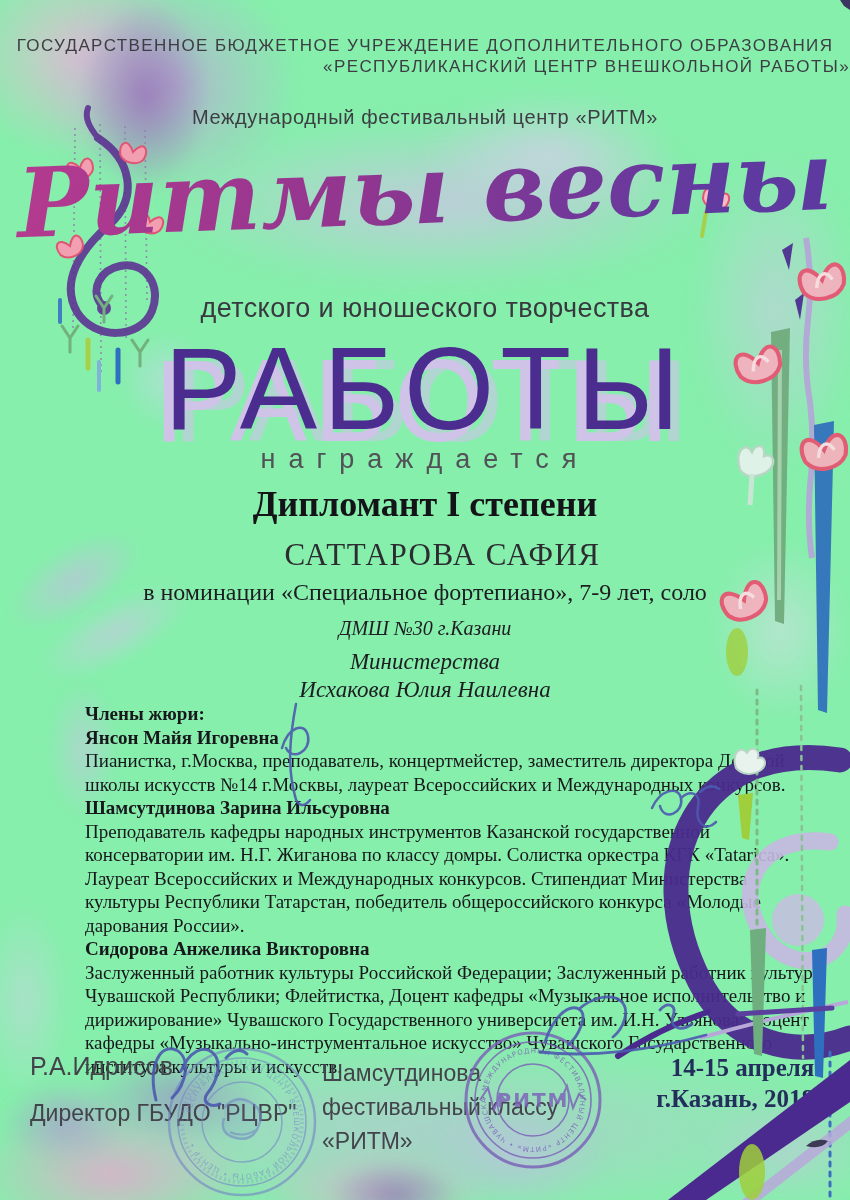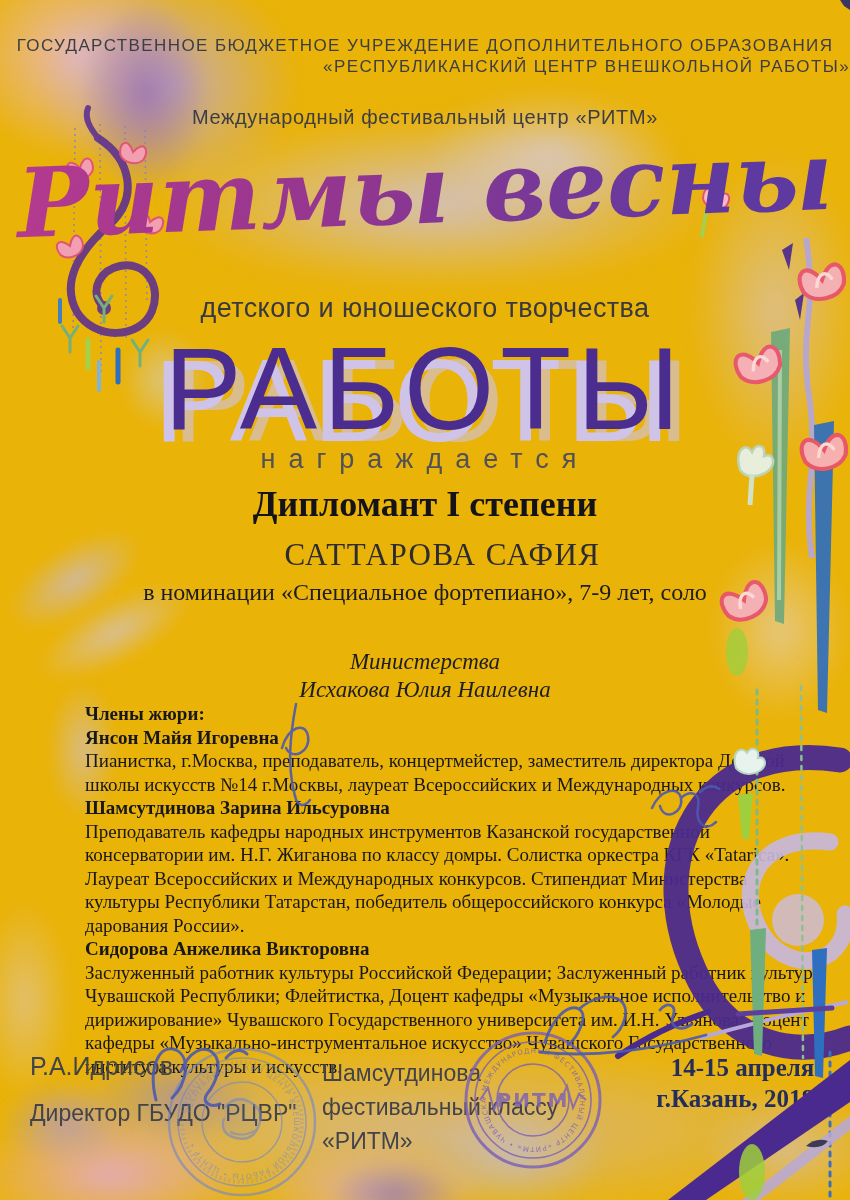--- a/index.html
+++ b/index.html
@@ -1,18 +1,18 @@
 <!DOCTYPE html>
 <html><head>
 <meta charset="utf-8">
 <style>
   html,body{margin:0;padding:0;}
   body{width:850px;height:1200px;overflow:hidden;background:#fff;
        font-family:"Liberation Sans",sans-serif;}
-  .page{position:relative;width:850px;height:1200px;background:#eab308;overflow:hidden;}
+  .page{position:relative;width:850px;height:1200px;background:#86efac;overflow:hidden;}
   .abs{position:absolute;}
   .ctr{left:0;right:0;text-align:center;}
   
   .wash{position:absolute;border-radius:50%;pointer-events:none;z-index:0;}
   
   .org{color:#3d3d44;font-size:17px;letter-spacing:1.4px;z-index:2;}
   .fest-center{color:#3d3d44;font-size:20px;letter-spacing:.6px;z-index:2;}
   .script-title{font-family:"DejaVu Serif",serif;font-style:italic;font-weight:bold;
     font-size:96px;line-height:1;z-index:2;transform:rotate(-2deg);
     background:linear-gradient(100deg,#b23a8f 5%,#93368f 40%,#5e3aa0 85%);
@@ -119,20 +119,21 @@
   <div class="abs ctr org" style="top:36px;">ГОСУДАРСТВЕННОЕ БЮДЖЕТНОЕ УЧРЕЖДЕНИЕ ДОПОЛНИТЕЛЬНОГО ОБРАЗОВАНИЯ</div>
   <div class="abs ctr org" style="top:57px;text-align:right;">«РЕСПУБЛИКАНСКИЙ ЦЕНТР ВНЕШКОЛЬНОЙ РАБОТЫ»</div>
   <div class="abs ctr fest-center" style="top:106px;">Международный фестивальный центр «РИТМ»</div>
   <div class="abs ctr script-title" style="top:142px;">Ритмы весны</div>
   <div class="abs ctr subtitle" style="top:293px;">детского и юношеского творчества</div>
   <div class="abs ctr diplom" style="top:331px;">РАБОТЫ</div>
   <div class="abs ctr awarded" style="top:444px;">награждается</div>
   <div class="abs ctr degree" style="top:483px;">Дипломант I степени</div>
   <div class="abs ctr recipient" style="top:537px;padding-left:35px;">САТТАРОВА САФИЯ</div>
   <div class="abs ctr nomination" style="top:579px;">в номинации «Специальное фортепиано», 7-9 лет, соло</div>
+  <div class="abs ctr school" style="top:617px;">ДМШ №30 г.Казани</div>
   <div class="abs ctr teacher" style="top:649px;">Министерства</div>
   <div class="abs ctr teacher" style="top:677px;">Исхакова Юлия Наилевна</div>
 
   <div class="abs jury">
     <div class="b">Члены жюри:</div>
     <div class="b">Янсон Майя Игоревна</div>
     <div>Пианистка, г.Москва, преподаватель, концертмейстер, заместитель директора Детской школы искусств №14 г.Москвы, лауреат  Всероссийских и Международных конкурсов.</div>
     <div class="b">Шамсутдинова Зарина Ильсуровна</div>
     <div>Преподаватель кафедры народных инструментов Казанской государственной консерватории им. Н.Г. Жиганова по классу домры. Солистка оркестра КГК «Tatarica». Лауреат Всероссийских и Международных конкурсов. Стипендиат Министерства культуры Республики Татарстан, победитель общероссийского конкурса «Молодые дарования России».</div>
     <div class="b">Сидорова Анжелика Викторовна</div>

